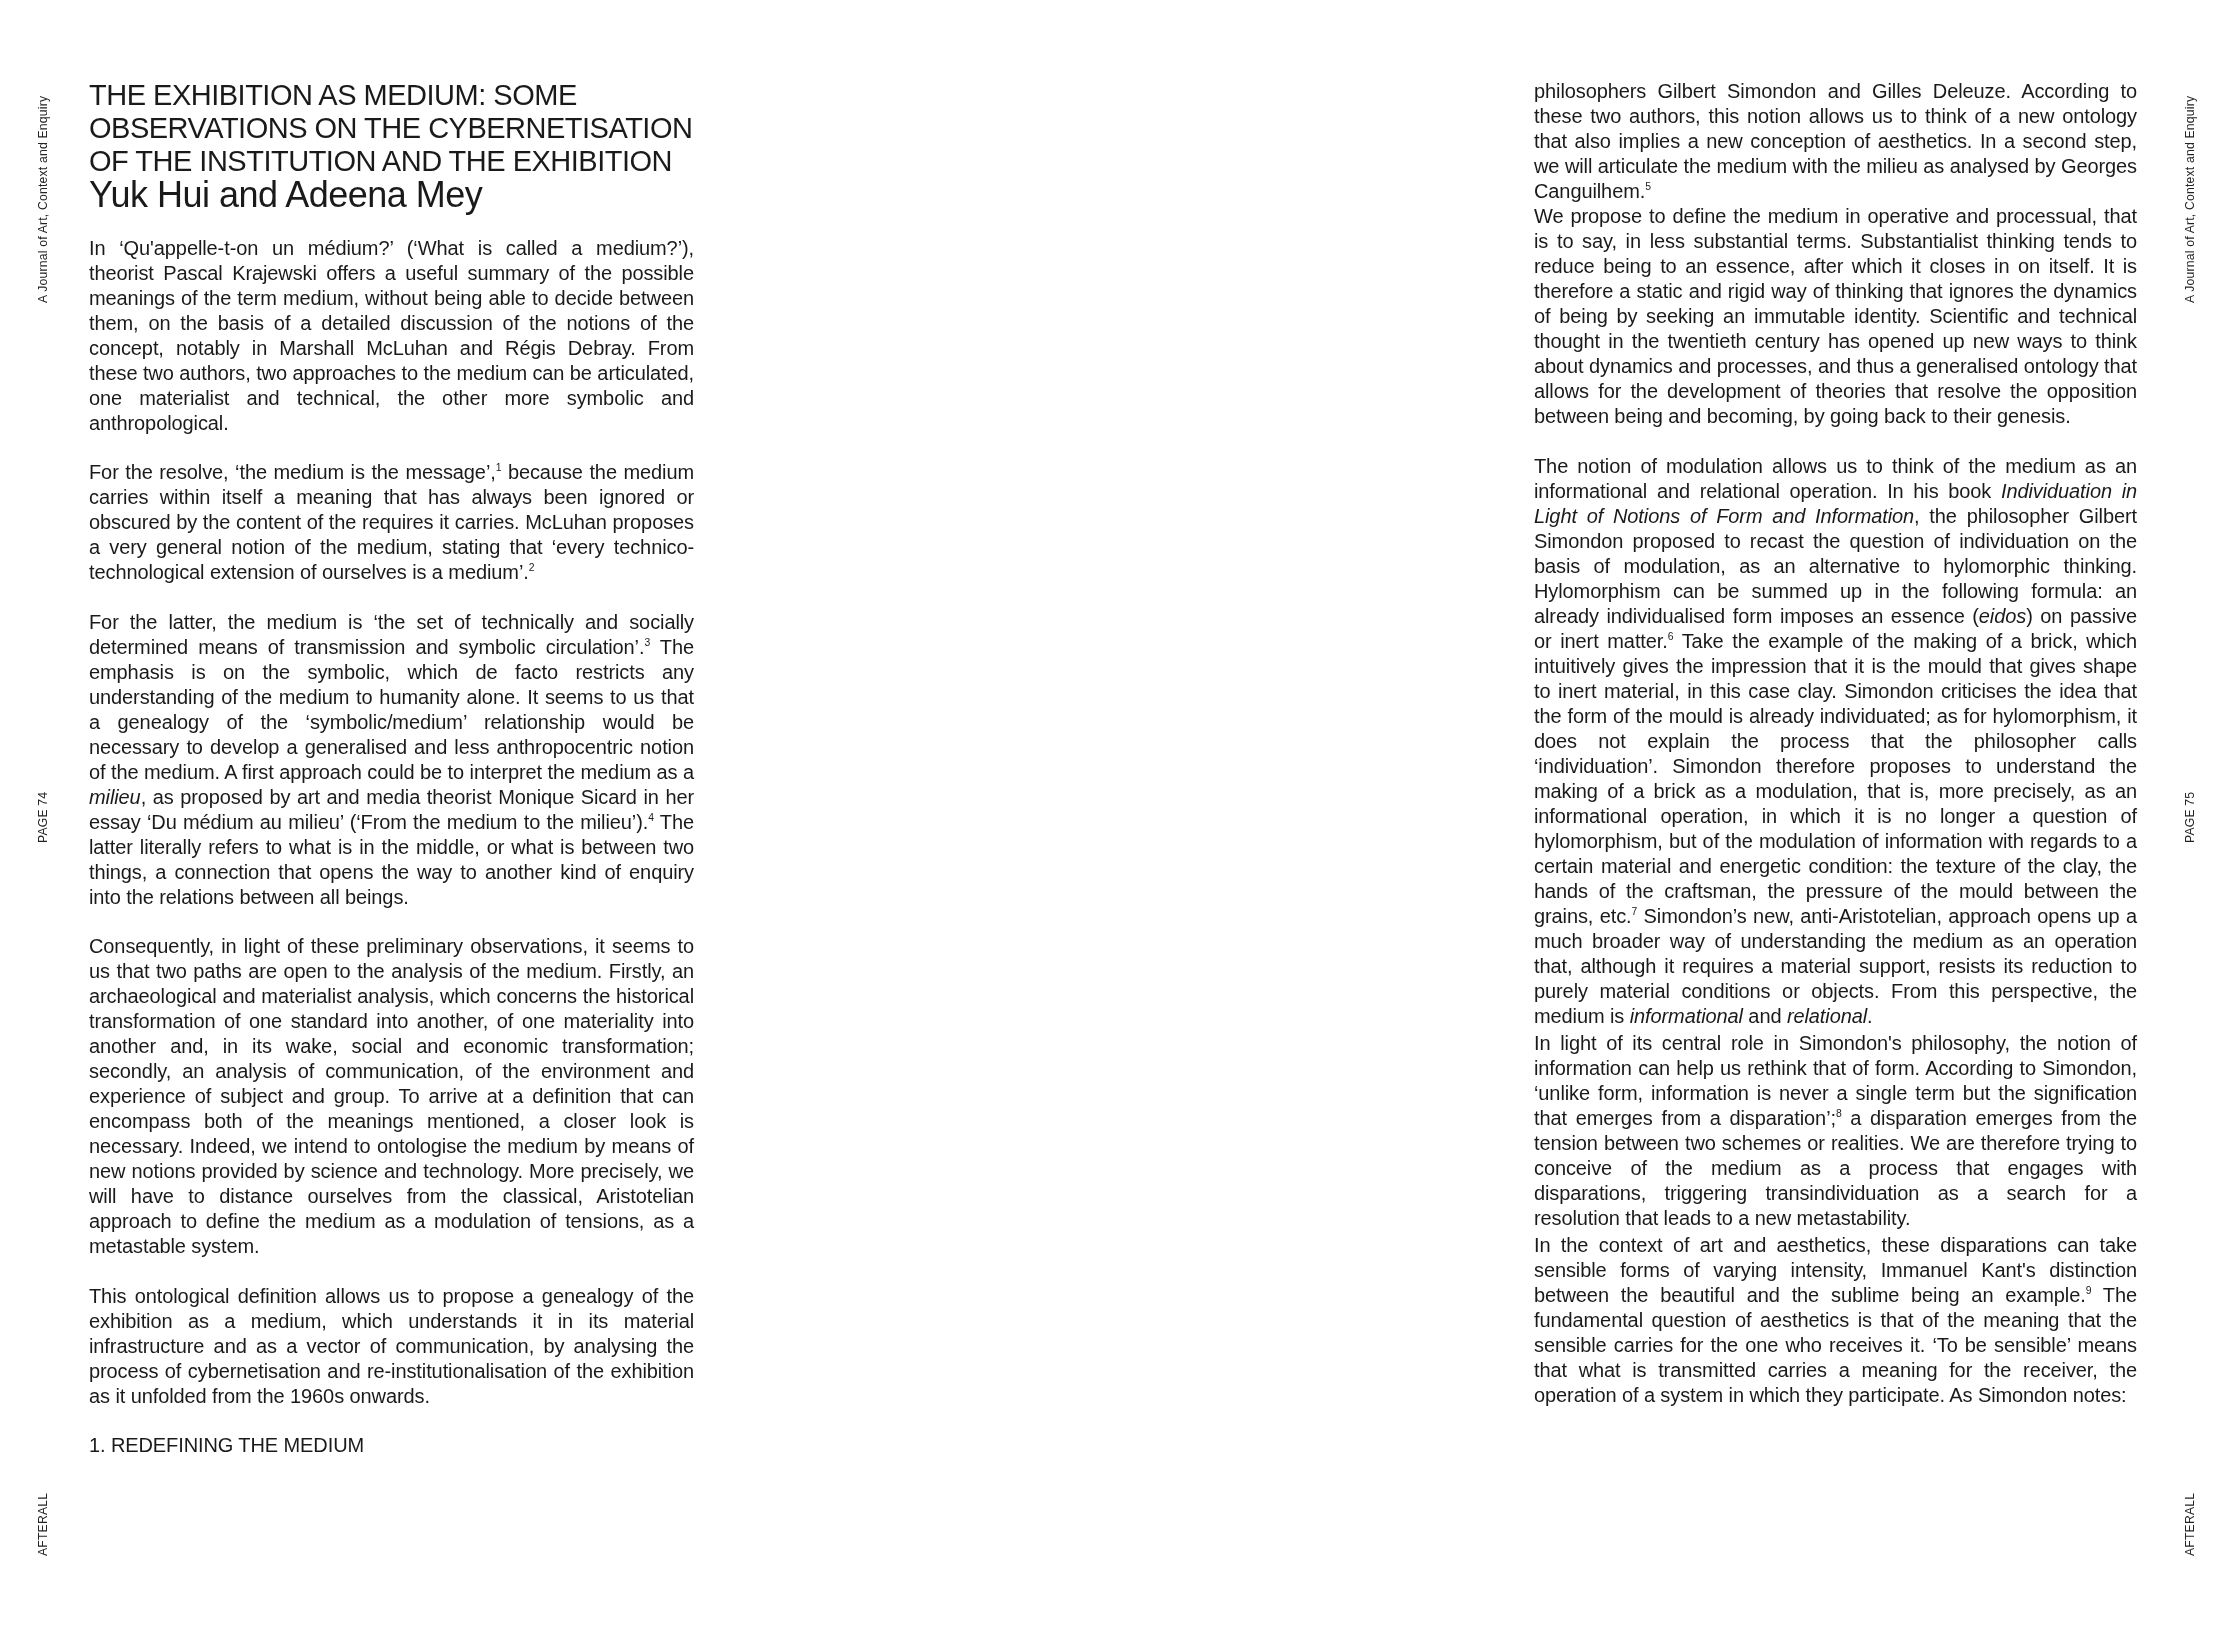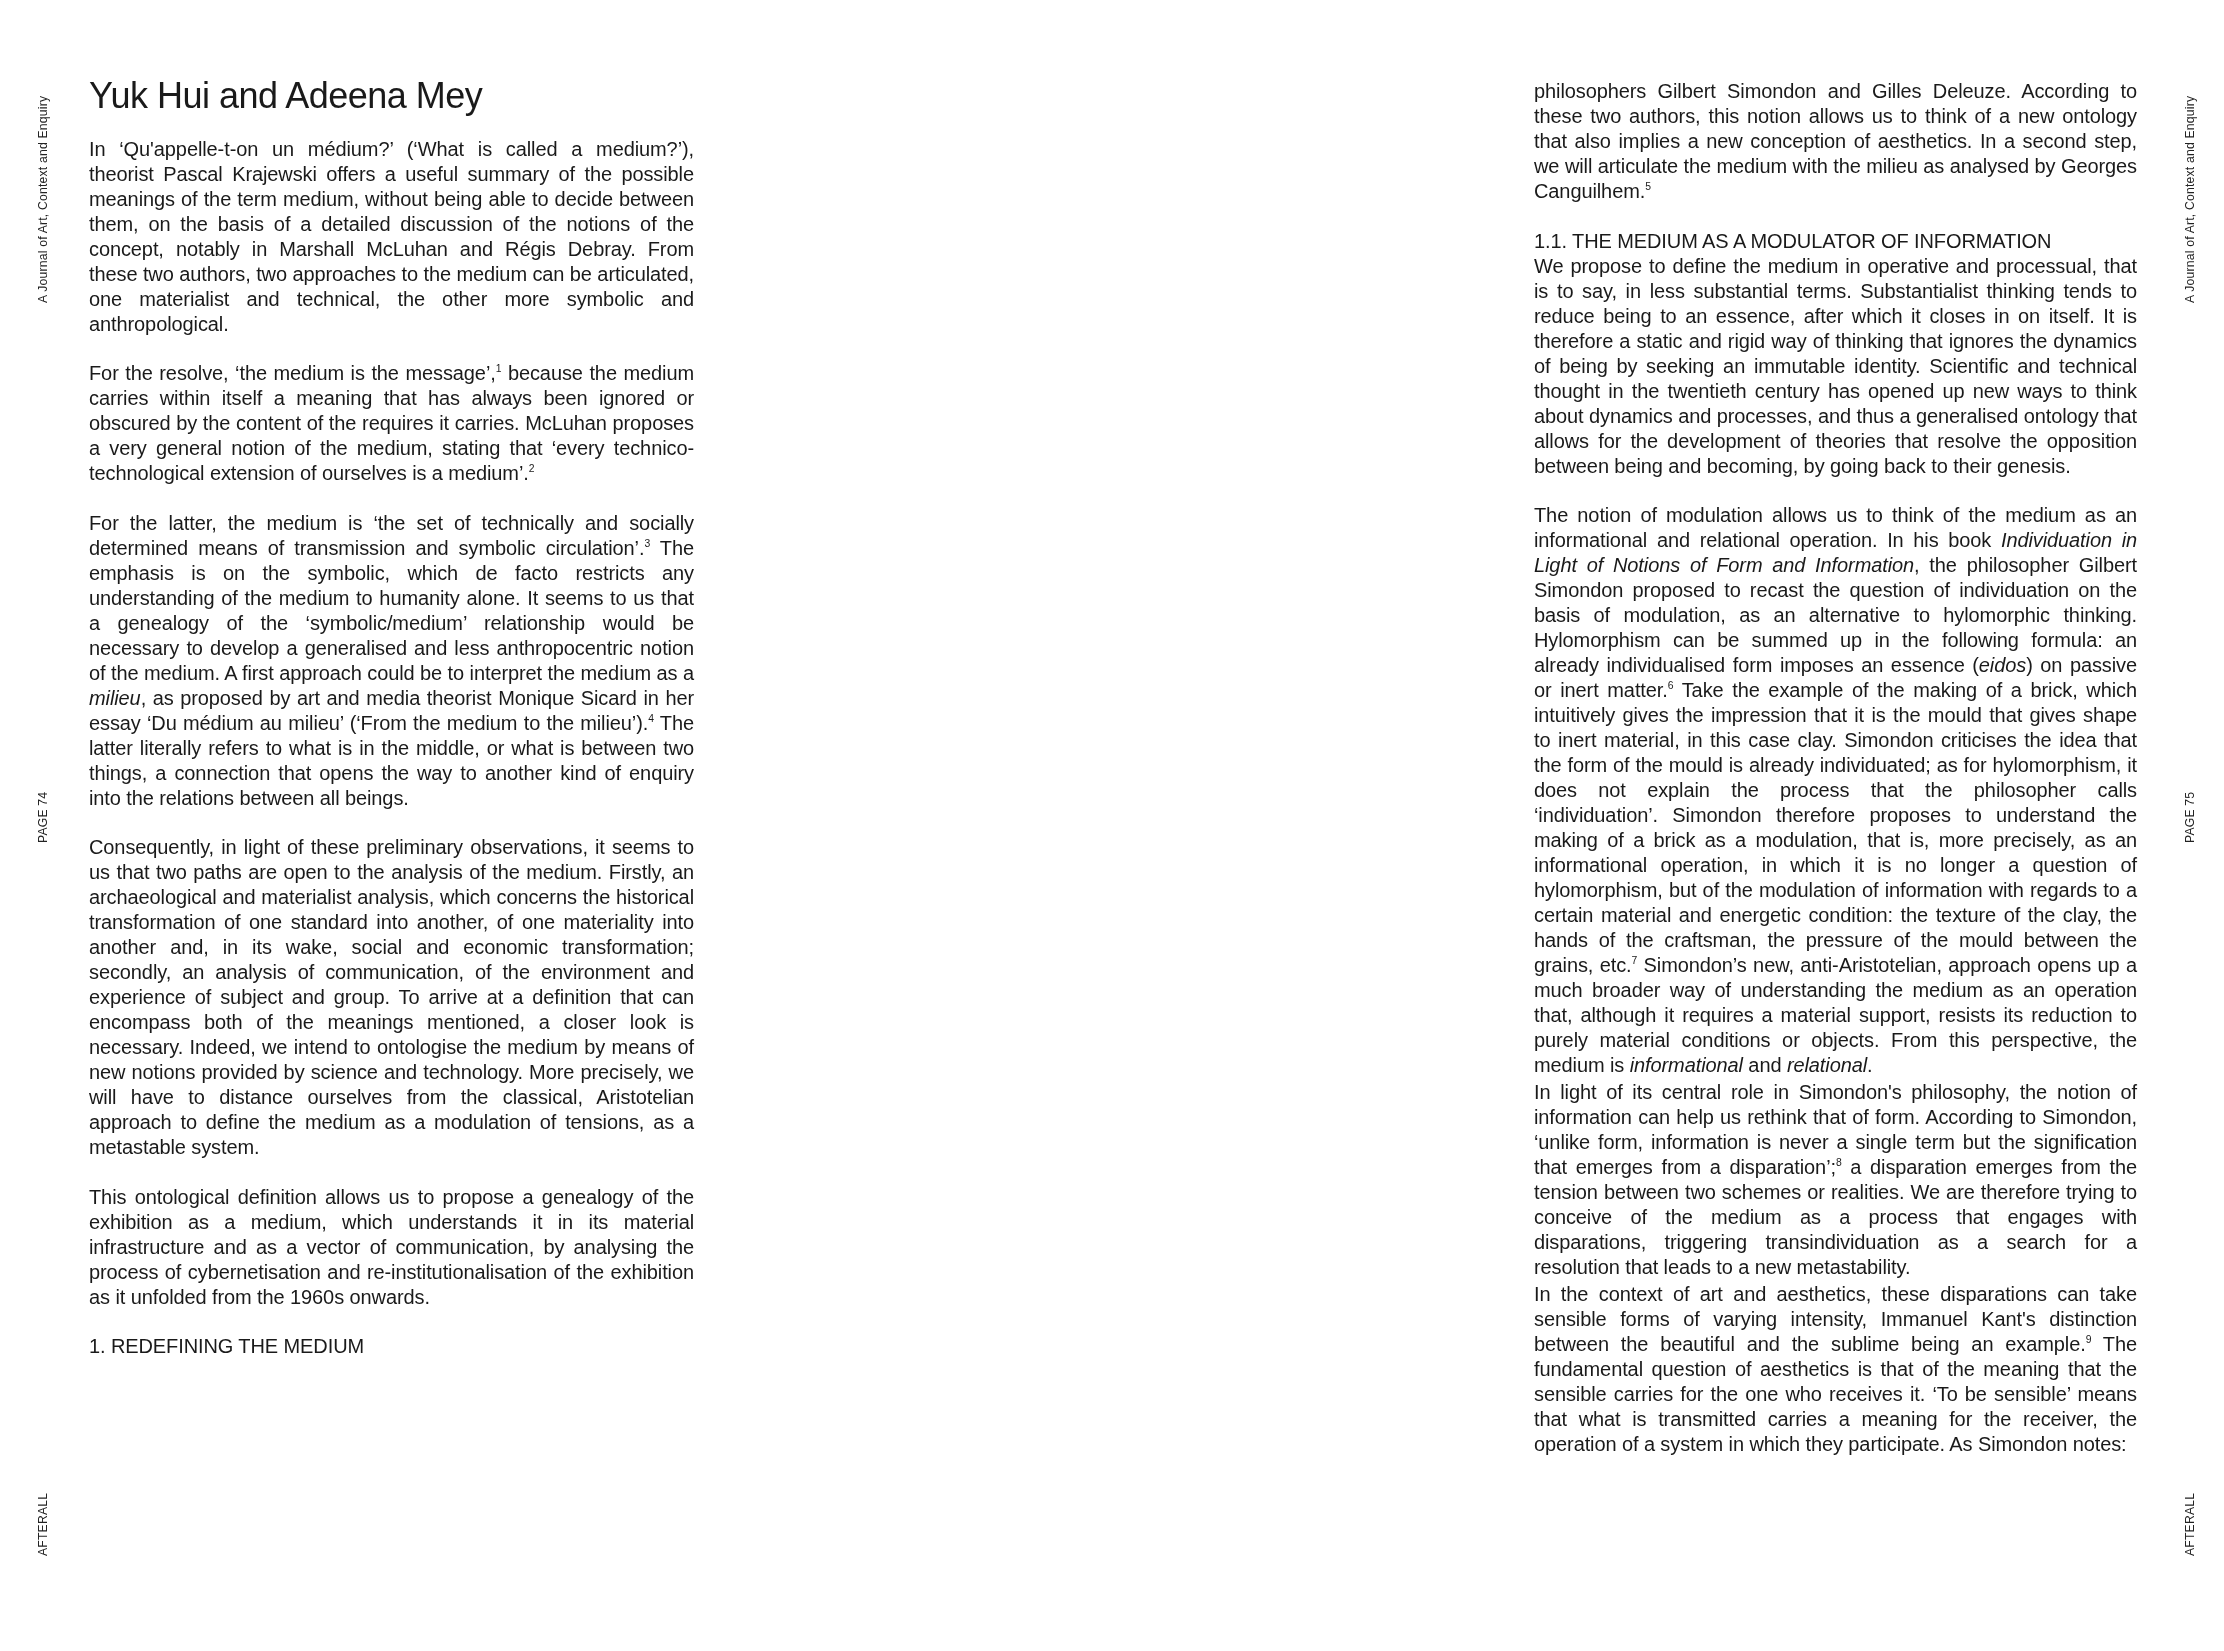--- a/index.html
+++ b/index.html
@@ -28,39 +28,43 @@
 
   <div class="side-label" style="left:36px; top:303px;">A Journal of Art, Context and Enquiry</div>
   <div class="side-label" style="left:36px; top:843px;">PAGE 74</div>
   <div class="side-label" style="left:36px; top:1556px;">AFTERALL</div>
 
   <div class="side-label" style="left:2183px; top:303px;">A Journal of Art, Context and Enquiry</div>
   <div class="side-label" style="left:2183px; top:843px;">PAGE 75</div>
   <div class="side-label" style="left:2183px; top:1556px;">AFTERALL</div>
 
   <div class="col" style="left:89px; top:79px; width:605px;">
+    <h1 class="title">
+      <span>THE EXHIBITION AS MEDIUM: SOME</span><br>
+      <span>OBSERVATIONS ON THE CYBERNETISATION</span><br>
+      <span>OF THE INSTITUTION AND THE EXHIBITION</span>
+    </h1>
     <div class="authors">Yuk Hui and Adeena Mey</div>
 
     <p><span>In ‘Qu'appelle-t-on un médium?’ (‘What is called a medium?’), theorist Pascal Krajewski offers a useful summary of the possible meanings of the term medium, without being able to decide between them, on the basis of a detailed discussion of the notions of the concept, notably in Marshall McLuhan and Régis Debray. From these two authors, two approaches to the medium can be articulated, one materialist and technical, the other more symbolic and anthropological.</span></p>
 
     <p><span>For the resolve, ‘the medium is the message’,</span><sup>1</sup><span> because the medium carries within itself a meaning that has always been ignored or obscured by the content of the requires it carries. McLuhan proposes a very general notion of the medium, stating that ‘every technico-technological extension of ourselves is a medium’.</span><sup>2</sup></p>
 
     <p><span>For the latter, the medium is ‘the set of technically and socially determined means of transmission and symbolic circulation’.</span><sup>3</sup><span> The emphasis is on the symbolic, which de facto restricts any understanding of the medium to humanity alone. It seems to us that a genealogy of the ‘symbolic/medium’ relationship would be necessary to develop a generalised and less anthropocentric notion of the medium. A first approach could be to interpret the medium as a </span><em>milieu</em><span>, as proposed by art and media theorist Monique Sicard in her essay ‘Du médium au milieu’ (‘From the medium to the milieu’).</span><sup>4</sup><span> The latter literally refers to what is in the middle, or what is between two things, a connection that opens the way to another kind of enquiry into the relations between all beings.</span></p>
 
     <p><span>Consequently, in light of these preliminary observations, it seems to us that two paths are open to the analysis of the medium. Firstly, an archaeological and materialist analysis, which concerns the historical transformation of one standard into another, of one materiality into another and, in its wake, social and economic transformation; secondly, an analysis of communication, of the environment and experience of subject and group. To arrive at a definition that can encompass both of the meanings mentioned, a closer look is necessary. Indeed, we intend to ontologise the medium by means of new notions provided by science and technology. More precisely, we will have to distance ourselves from the classical, Aristotelian approach to define the medium as a modulation of tensions, as a metastable system.</span></p>
 
     <p><span>This ontological definition allows us to propose a genealogy of the exhibition as a medium, which understands it in its material infrastructure and as a vector of communication, by analysing the process of cybernetisation and re-institutionalisation of the exhibition as it unfolded from the 1960s onwards.</span></p>
 
     <p class="heading">1. REDEFINING THE MEDIUM</p>
   </div>
 
   <div class="col" style="left:1534px; top:79px; width:603px;">
     <p><span>philosophers Gilbert Simondon and Gilles Deleuze. According to these two authors, this notion allows us to think of a new ontology that also implies a new conception of aesthetics. In a second step, we will articulate the medium with the milieu as analysed by Georges Canguilhem.</span><sup>5</sup></p>
 
-    <p class="heading">1.1. THE MEDIUM AS A MODULATOR OF INFORMATION</p>
     <p style="margin-top:0"><span>We propose to define the medium in operative and processual, that is to say, in less substantial terms. Substantialist thinking tends to reduce being to an essence, after which it closes in on itself. It is therefore a static and rigid way of thinking that ignores the dynamics of being by seeking an immutable identity. Scientific and technical thought in the twentieth century has opened up new ways to think about dynamics and processes, and thus a generalised ontology that allows for the development of theories that resolve the opposition between being and becoming, by going back to their genesis.</span></p>
 
     <p><span>The notion of modulation allows us to think of the medium as an informational and relational operation. In his book </span><em>Individuation in Light of Notions of Form and Information</em><span>, the philosopher Gilbert Simondon proposed to recast the question of individuation on the basis of modulation, as an alternative to hylomorphic thinking. Hylomorphism can be summed up in the following formula: an already individualised form imposes an essence (</span><em>eidos</em><span>) on passive or inert matter.</span><sup>6</sup><span> Take the example of the making of a brick, which intuitively gives the impression that it is the mould that gives shape to inert material, in this case clay. Simondon criticises the idea that the form of the mould is already individuated; as for hylomorphism, it does not explain the process that the philosopher calls ‘individuation’. Simondon therefore proposes to understand the making of a brick as a modulation, that is, more precisely, as an informational operation, in which it is no longer a question of hylomorphism, but of the modulation of information with regards to a certain material and energetic condition: the texture of the clay, the hands of the craftsman, the pressure of the mould between the grains, etc.</span><sup>7</sup><span> Simondon’s new, anti-Aristotelian, approach opens up a much broader way of understanding the medium as an operation that, although it requires a material support, resists its reduction to purely material conditions or objects. From this perspective, the medium is </span><em>informational</em><span> and </span><em>relational</em><span>.</span></p>
 
     <p class="tight"><span>In light of its central role in Simondon's philosophy, the notion of information can help us rethink that of form. According to Simondon, ‘unlike form, information is never a single term but the signification that emerges from a disparation’;</span><sup>8</sup><span> a disparation emerges from the tension between two schemes or realities. We are therefore trying to conceive of the medium as a process that engages with disparations, triggering transindividuation as a search for a resolution that leads to a new metastability.</span></p>
 
     <p class="tight"><span>In the context of art and aesthetics, these disparations can take sensible forms of varying intensity, Immanuel Kant's distinction between the beautiful and the sublime being an example.</span><sup>9</sup><span> The fundamental question of aesthetics is that of the meaning that the sensible carries for the one who receives it. ‘To be sensible’ means that what is transmitted carries a meaning for the receiver, the operation of a system in which they participate. As Simondon notes:</span></p>
 
   </div>
 </div>

